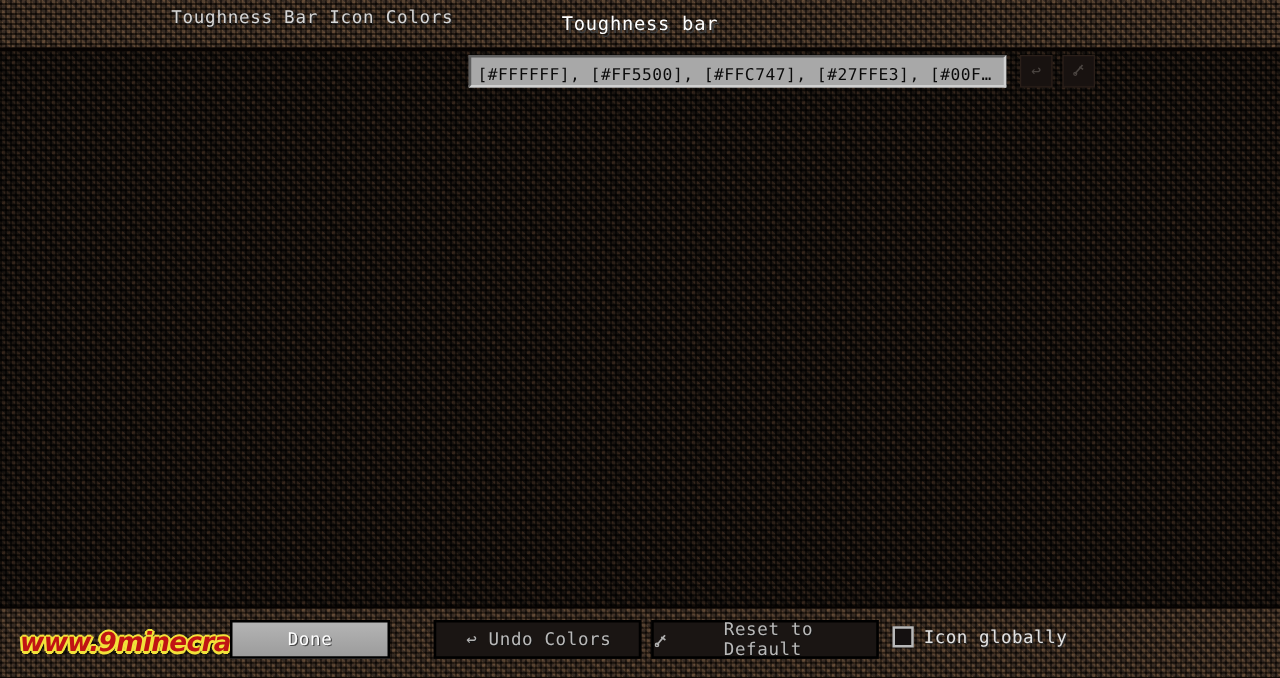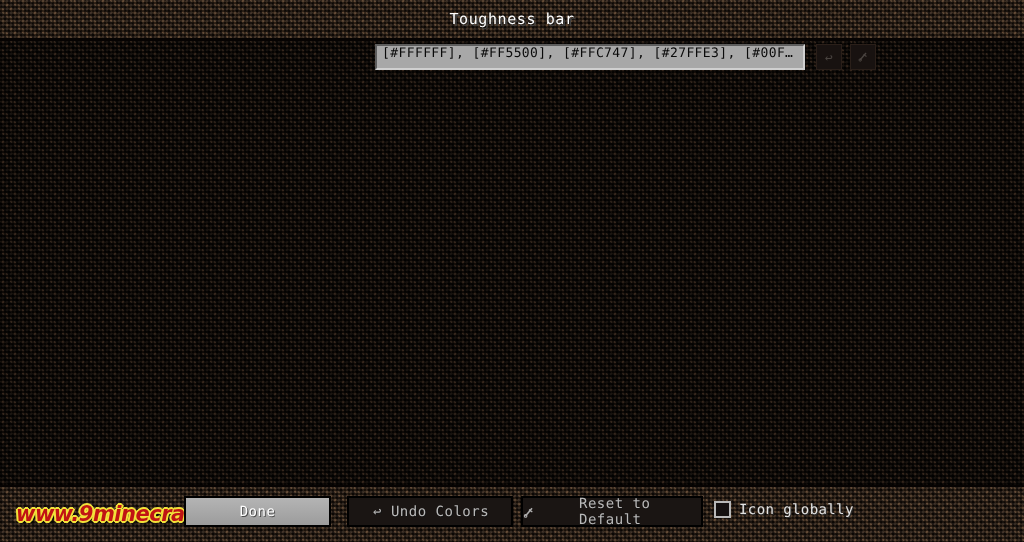--- a/index.html
+++ b/index.html
@@ -120,21 +120,21 @@
     left: 375px;
     top: 44px;
     width: 430px;
     height: 26px;
     box-sizing: border-box;
     background: #a8a8a8;
     border: 2px solid #5d5d5d;
     border-right-color: #d0d0d0;
     border-bottom-color: #d0d0d0;
     display: flex;
-    align-items: flex-start;
+    align-items: flex-end;
     overflow: hidden;
   }
   #config-field-value {
     padding-left: 5px;
     font-size: 13px;
     color: #0a0a0a;
     letter-spacing: 0.4px;
     white-space: nowrap;
     overflow: hidden;
   }
@@ -165,21 +165,21 @@
     box-sizing: border-box;
     display: flex;
     align-items: center;
     justify-content: center;
     gap: 7px;
     font-size: 14px;
     letter-spacing: 0.5px;
   }
   #done-btn {
     left: 184px;
-    width: 147px;
+    width: 128px;
     background: #a6a6a6;
     background-image: linear-gradient(180deg, #b4b4b4 0%, #9c9c9c 100%);
     border: 2px solid #000000;
     color: #ffffff;
     text-shadow: 1px 1px 0 #4a4a4a;
   }
   #undo-btn {
     left: 347px;
     width: 166px;
     background: #1a1513;
@@ -252,20 +252,21 @@
 
 <div id="screen">
 
   <div id="header" class="dirt">
     <div id="title" class="mc-text">Toughness bar</div>
   </div>
   <div id="header-sep"></div>
 
   <div id="content" class="dirt-dark"></div>
 
+  <div id="config-label" class="mc-text">Toughness Bar Icon Colors</div>
 
   <div id="config-field">
     <span id="config-field-value" class="mc-text">[#FFFFFF], [#FF5500], [#FFC747], [#27FFE3], [#00F…</span>
   </div>
 
   <div id="undo-mini-btn" class="mini-btn">
     <span>↩</span>
   </div>
 
   <div id="reset-mini-btn" class="mini-btn">

